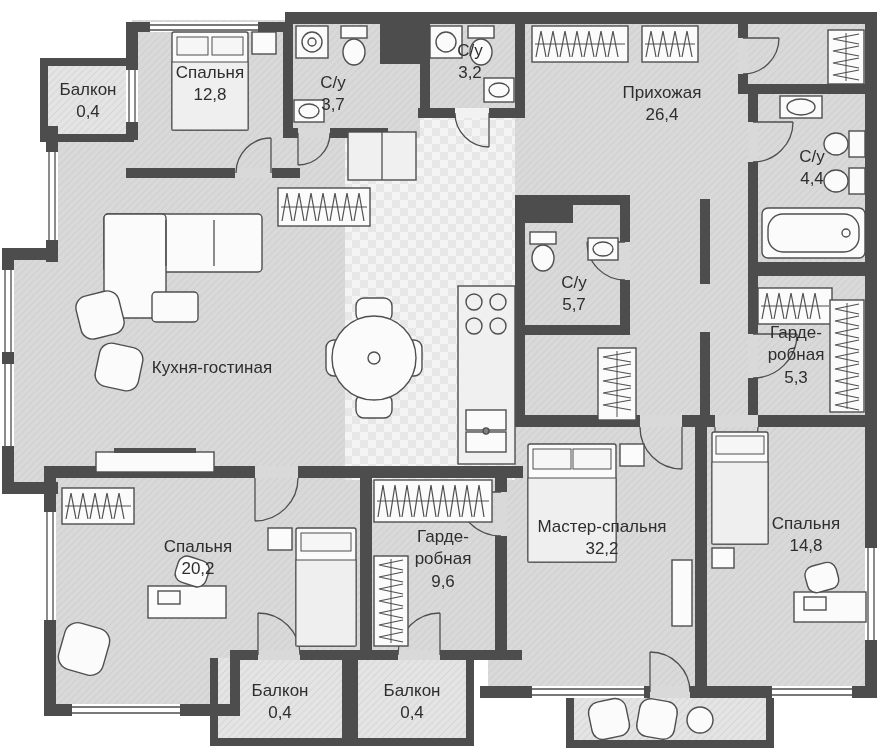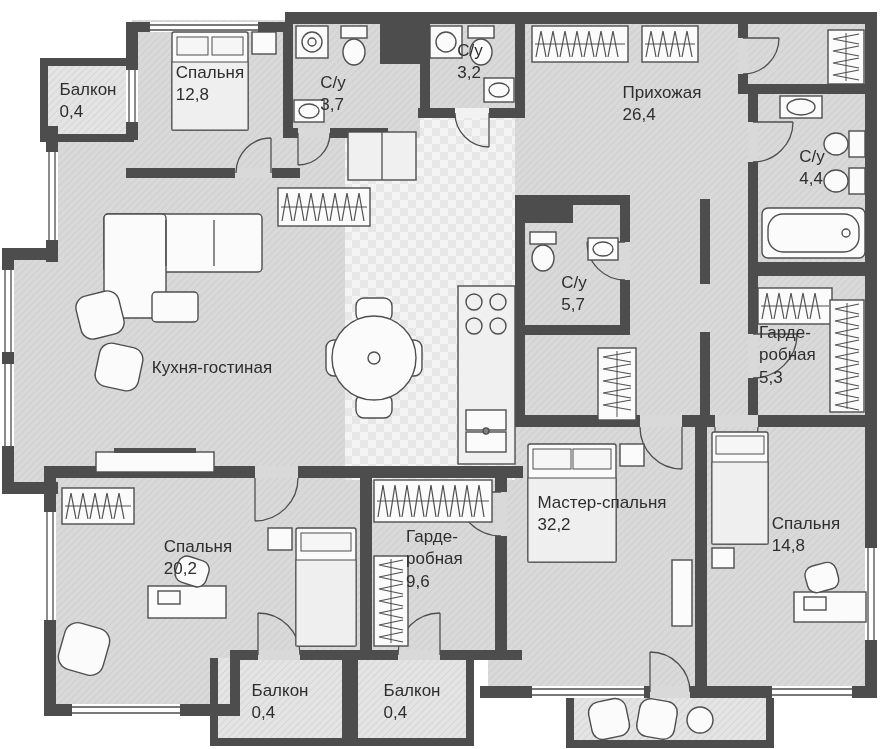--- a/index.html
+++ b/index.html
@@ -20,21 +20,21 @@
   .gap2{fill:#f2f2f2;}
   .arc{fill:none;stroke:#4f4f4f;stroke-width:1.3;}
   .leaf{stroke:#4f4f4f;stroke-width:1.3;}
   .fu{stroke:#4f4f4f;stroke-width:1.4;fill:#fbfbfb;}
   .fuN{stroke:#4f4f4f;stroke-width:1.4;fill:none;}
   .soft{stroke:#4f4f4f;stroke-width:1;fill:#efefef;}
   .pil{stroke:#4f4f4f;stroke-width:1;fill:#f6f6f6;}
   .appl{stroke:#4f4f4f;stroke-width:1.4;fill:#f0f0f0;}
   .room-label{
     position:absolute;transform:translate(-50%,-50%);
-    color:var(--text);
+    text-align:center;color:var(--text);
     font-size:17px;font-weight:500;line-height:1.32;white-space:nowrap;
   }
   .room-label.narrow{white-space:normal;width:74px;}
 </style>
 </head>
 <body>
 
 <div class="plan">
 <svg id="plan-svg" width="892" height="749" viewBox="0 0 892 749">
   <defs>
@@ -491,21 +491,21 @@
       <div>Кухня-гостиная</div>
     </div>
   <div class="room-label" style="left:198px;top:558px">
       <div>Спальня</div>
       <div>20,2</div>
     </div>
   <div class="room-label narrow" style="left:443px;top:560px">
       <div>Гарде-робная</div>
       <div>9,6</div>
     </div>
-  <div class="room-label" style="left:602px;top:514px">
+  <div class="room-label" style="left:602px;top:538px">
       <div>Мастер-спальня</div>
       <div>32,2</div>
     </div>
   <div class="room-label" style="left:806px;top:535px">
       <div>Спальня</div>
       <div>14,8</div>
     </div>
   <div class="room-label" style="left:280px;top:702px">
       <div>Балкон</div>
       <div>0,4</div>

